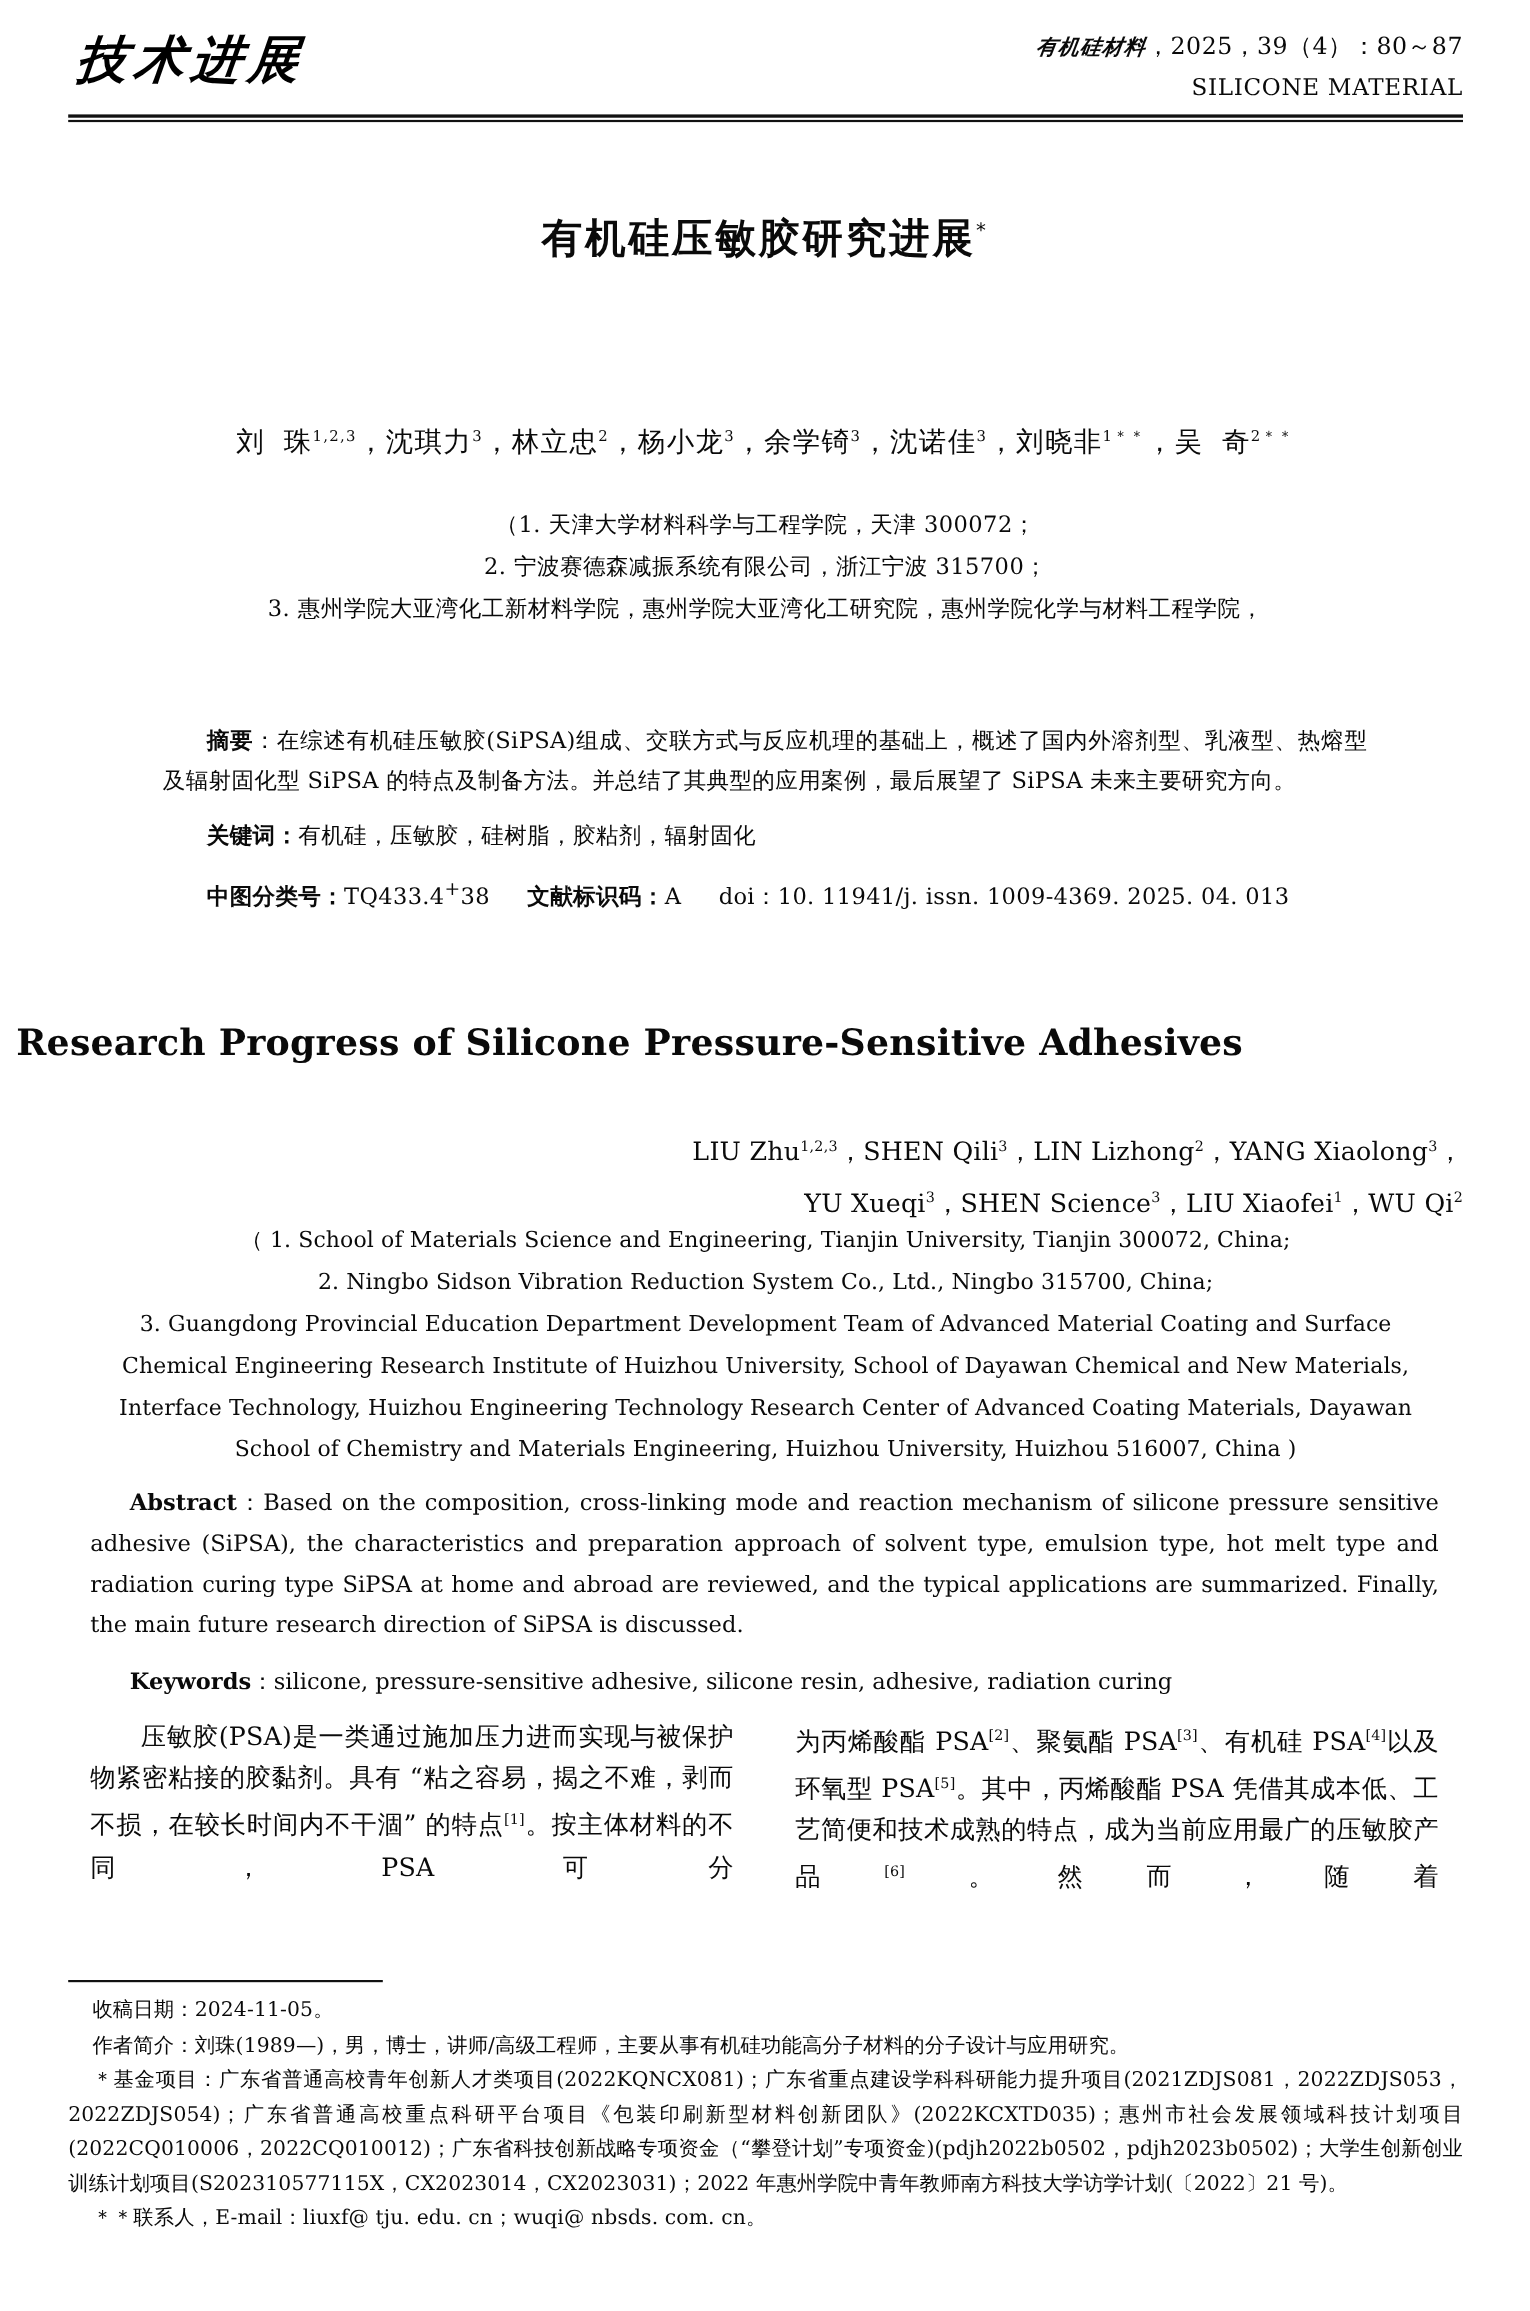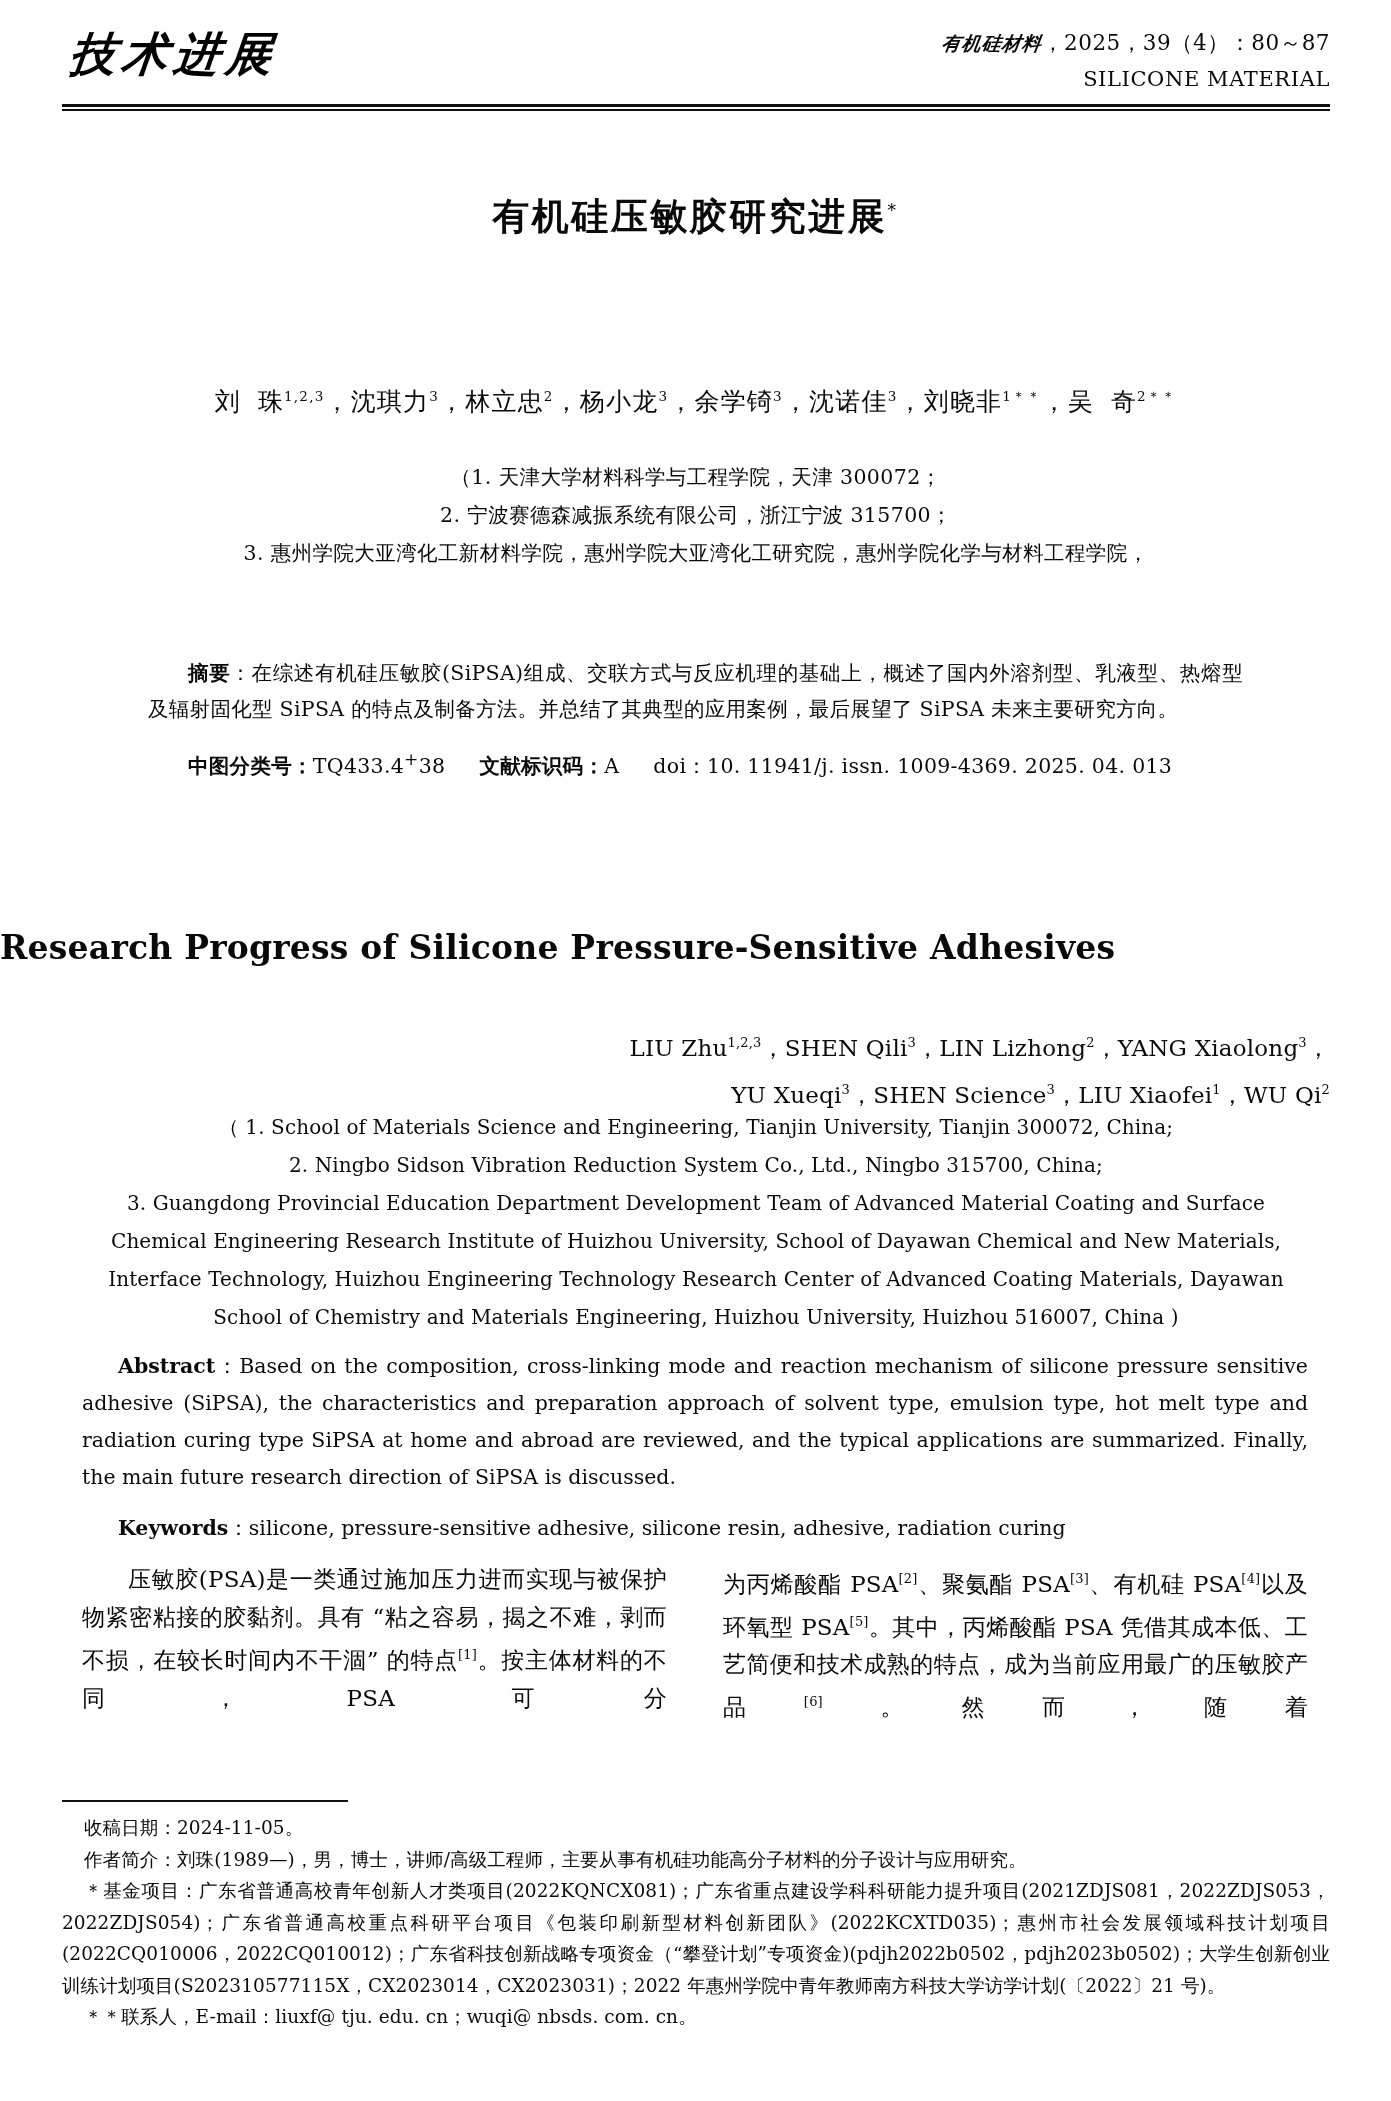--- a/index.html
+++ b/index.html
@@ -137,21 +137,21 @@
   .clc-line { margin-top: 14px !important; text-indent: 40px; }
   .b { font-weight: 700; }
   .spacer-md { display: inline-block; width: 34px; }
 
   
   .doc-title-en {
     position: absolute;
     left: 0;
     top: 928px;
     width: 1130px;
-    text-align: left;
+    text-align: right;
     font-family: "DejaVu Serif", "Liberation Serif", serif;
     font-size: 33px;
     font-weight: 700;
     letter-spacing: 0.2px;
   }
   .authors-en {
     position: absolute;
     left: 62px;
     top: 1022px;
     width: 1268px;
@@ -249,20 +249,21 @@
   </div>
 
   <div class="affil-cn">
     <div>（1. 天津大学材料科学与工程学院，天津 300072；</div>
     <div>2. 宁波赛德森减振系统有限公司，浙江宁波 315700；</div>
     <div>3. 惠州学院大亚湾化工新材料学院，惠州学院大亚湾化工研究院，惠州学院化学与材料工程学院，</div>
   </div>
 
   <div class="abs-cn">
     <p class="lead"><span class="b">摘要</span><span>：</span><span>在综述有机硅压敏胶(SiPSA)组成、交联方式与反应机理的基础上，概述了国内外溶剂型、乳液型、热熔型及辐射固化型 SiPSA 的特点及制备方法。并总结了其典型的应用案例，最后展望了 SiPSA 未来主要研究方向。</span></p>
+    <p class="kw-line"><span class="b">关键词：</span><span>有机硅，压敏胶，硅树脂，胶粘剂，辐射固化</span></p>
     <p class="clc-line"><span class="b">中图分类号：</span><span>TQ433.4</span><sup>+</sup><span>38</span><span class="spacer-md"></span><span class="b">文献标识码：</span><span>A</span><span class="spacer-md"></span><span>doi：10. 11941/j. issn. 1009-4369. 2025. 04. 013</span></p>
   </div>
 
   <div class="doc-title-en">Research Progress of Silicone Pressure-Sensitive Adhesives</div>
 
   <div class="authors-en">
     <div><span>LIU Zhu</span><sup>1,2,3</sup>，<span>SHEN Qili</span><sup>3</sup>，<span>LIN Lizhong</span><sup>2</sup>，<span>YANG Xiaolong</span><sup>3</sup>，</div>
     <div><span>YU Xueqi</span><sup>3</sup>，<span>SHEN Science</span><sup>3</sup>，<span>LIU Xiaofei</span><sup>1</sup>，<span>WU Qi</span><sup>2</sup></div>
   </div>
 

